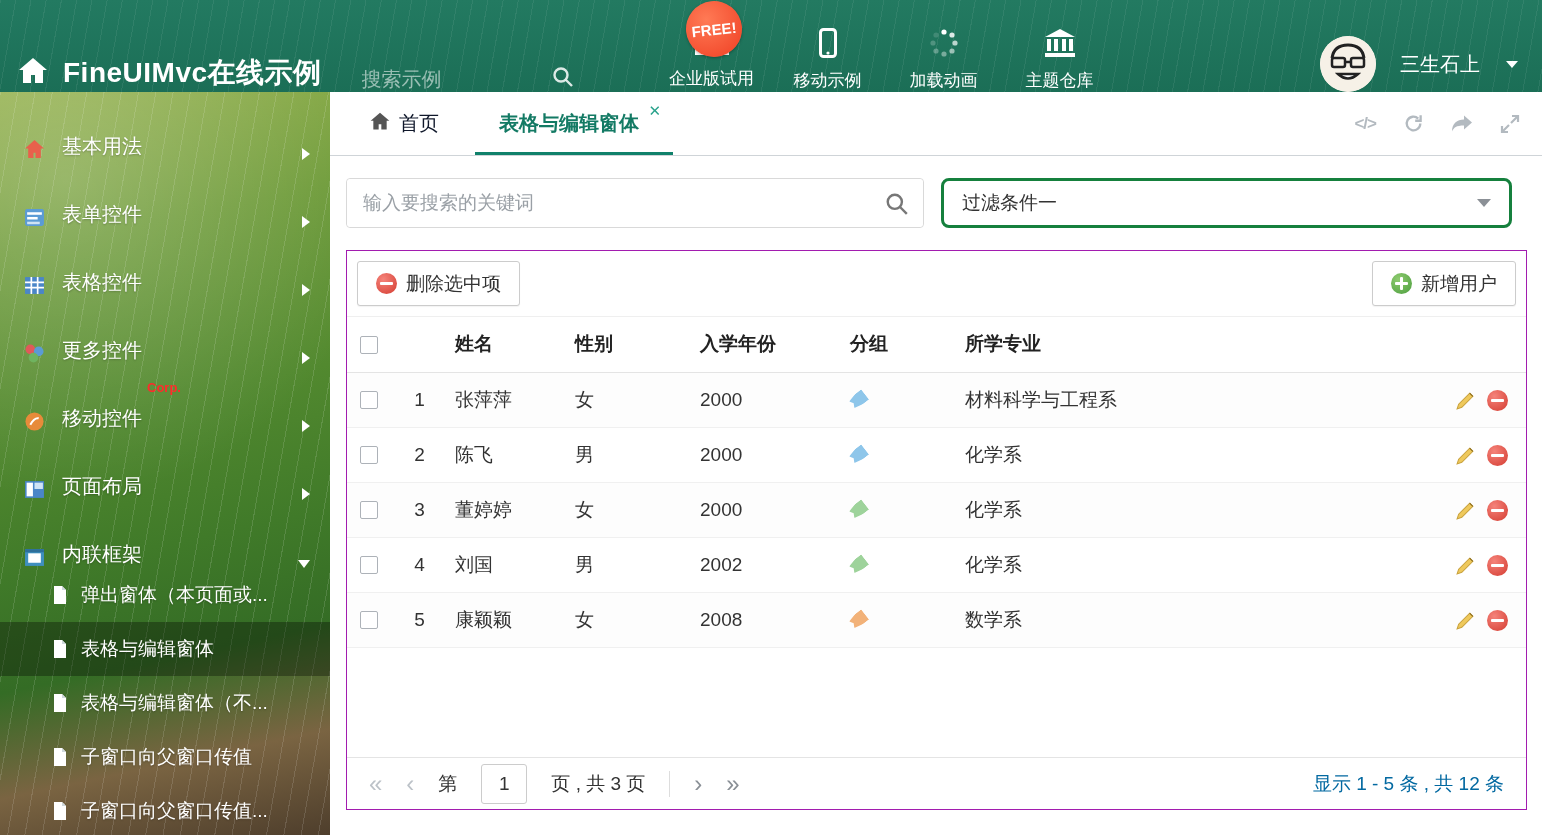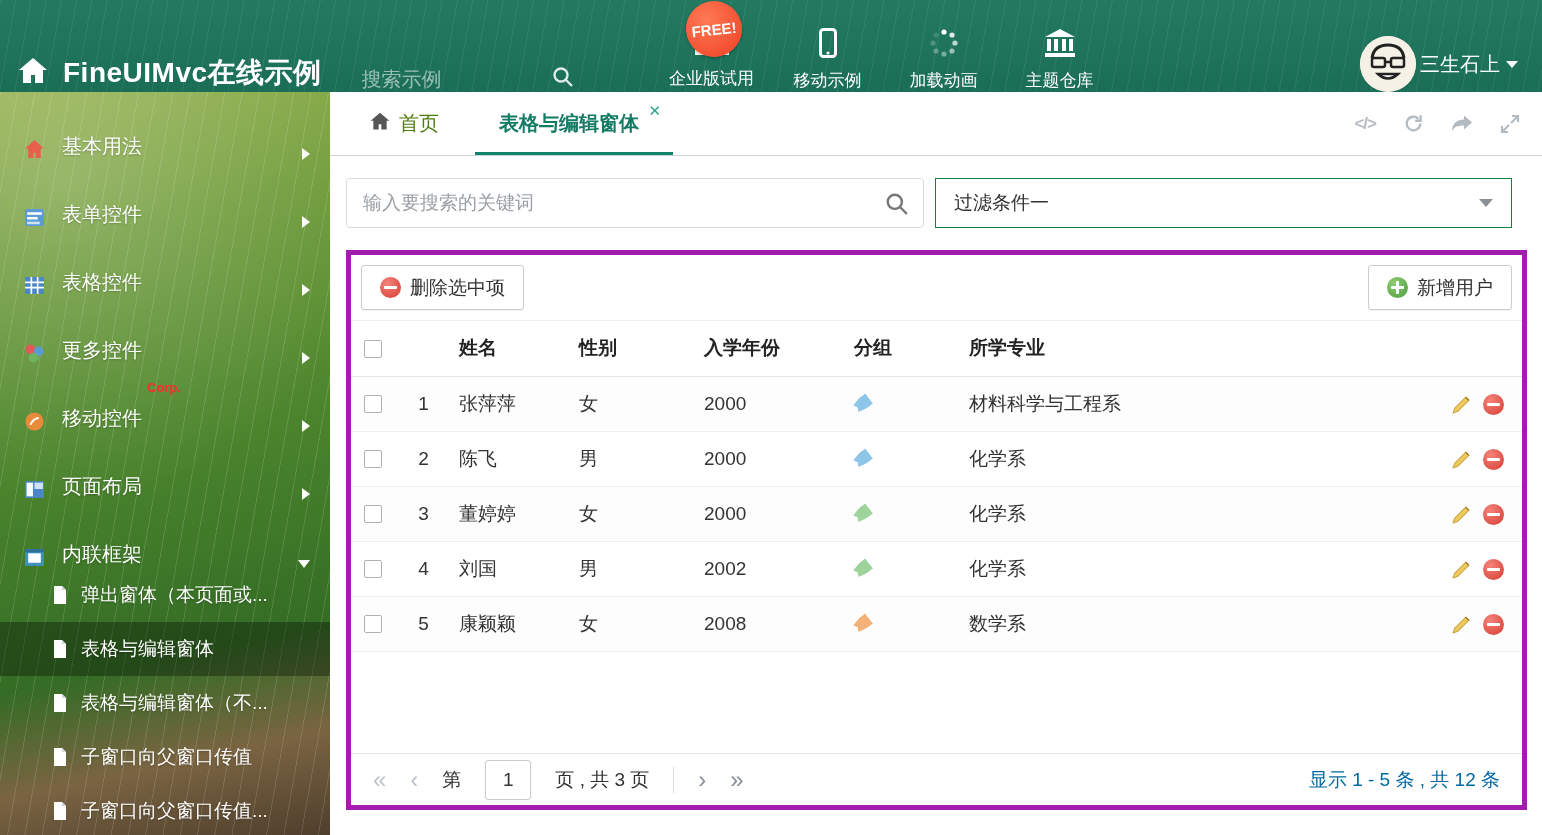--- a/index.html
+++ b/index.html
@@ -11,21 +11,21 @@
 .topbar::after{content:"";position:absolute;inset:0;background:repeating-linear-gradient(100deg,rgba(255,255,255,.07) 0 1px,transparent 1px 15px);pointer-events:none}
 .brand{display:flex;align-items:center;gap:15px;padding-left:18px;position:relative;z-index:1}
 .brand h1{font-size:28px;font-weight:bold;letter-spacing:.5px}
 .hsearch{display:flex;align-items:center;margin-left:40px;gap:40px;position:relative;z-index:1}
 .hsearch input{width:150px;background:transparent;border:none;outline:none;color:#fff;font-size:20px}
 .hsearch input::placeholder{color:rgba(255,255,255,.55)}
 .free-badge{position:absolute;left:686px;top:1px;width:56px;height:56px;border-radius:50%;background:radial-gradient(circle at 38% 32%,#ff7a55,#ef3f23);display:flex;align-items:center;justify-content:center;font-size:15px;font-weight:bold;color:#fff;transform:rotate(-6deg);z-index:2;box-shadow:0 1px 3px rgba(0,0,0,.3)}
 .hnav{display:flex;margin-left:88px;gap:16px;position:relative;z-index:1}
 .hnav-item{display:flex;flex-direction:column;align-items:center;gap:7px;min-width:100px;padding-top:6px;cursor:pointer}
 .hnav-item .hlabel{font-size:17px;white-space:nowrap}
-.huser{margin-left:auto;margin-right:24px;display:flex;align-items:center;gap:4px;position:relative;z-index:1;cursor:pointer}
+.huser{margin-left:auto;margin-right:24px;display:flex;align-items:center;gap:24px;position:relative;z-index:1;cursor:pointer}
 .avatar{width:56px;height:56px;border-radius:50%;overflow:hidden;background:#f6f1e7;flex:0 0 56px}
 .huser .uname{font-size:20px}
 .caret-down{width:0;height:0;border-left:6px solid transparent;border-right:6px solid transparent;border-top:7px solid #fff;margin-left:2px}
 
 
 .bodyrow{flex:1;display:flex;min-height:0}
 
 
 .sidebar{flex:0 0 330px;position:relative;overflow:hidden;background:linear-gradient(168deg,#93b04c 0%,#6e9b39 20%,#52892f 42%,#407a29 60%,#346c25 74%,#7a6442 87%,#4e3e2c 100%)}
 .sidebar::before{content:"";position:absolute;inset:0;background:repeating-linear-gradient(100deg,rgba(255,255,255,.13) 0 1px,transparent 1px 17px),radial-gradient(circle at 20% 12%,rgba(255,255,255,.22),transparent 45%);pointer-events:none}
@@ -36,36 +36,36 @@
 .arr-right{margin-left:auto;width:0;height:0;border-top:6px solid transparent;border-bottom:6px solid transparent;border-left:8px solid #fff}
 .arr-down{margin-left:auto;width:0;height:0;border-left:6px solid transparent;border-right:6px solid transparent;border-top:8px solid #fff}
 .side-sub{position:relative;z-index:1;height:54px;display:flex;align-items:center;padding:0 14px 0 52px;color:#fff;cursor:pointer}
 .side-sub .si-icon{margin-right:13px;width:16px}
 .side-sub .si-label{font-size:19px}
 .side-sub.active{background:rgba(0,0,0,.32)}
 
 
 .main{flex:1;display:flex;flex-direction:column;background:#fff;min-width:0}
 .tabbar{flex:0 0 64px;border-bottom:1px solid #cfd4d8;display:flex;align-items:stretch;padding-left:16px}
-.tab{display:flex;align-items:center;gap:9px;padding:0 24px;font-size:20px;color:#4d7c0f;cursor:pointer}
+.tab{display:flex;align-items:center;gap:9px;padding:0 24px;font-size:20px;color:#0f172a;cursor:pointer}
 .tab.active{margin-left:12px;color:#137a64;font-weight:bold;box-shadow:inset 0 -3px 0 #10816b;position:relative;padding-right:34px}
 .tab-close{position:absolute;top:10px;right:12px;font-size:15px;color:#29a28b;font-weight:bold;cursor:pointer}
 .tab-tools{margin-left:auto;display:flex;align-items:center;gap:27px;margin-right:22px}
 .ttool{color:#b3bac0;cursor:pointer;display:flex;align-items:center}
 .ttool.code{font-size:17px;font-weight:bold;letter-spacing:-1px}
 
-.filter-row{display:flex;gap:11px;margin:22px 30px 0 16px}
+.filter-row{display:flex;gap:17px;margin:22px 30px 0 16px}
 .searchbox{flex:0 0 578px;height:50px;border:1px solid #d9d9d9;border-radius:4px;position:relative;display:flex;align-items:center}
 .searchbox input{border:none;outline:none;width:100%;height:100%;padding:0 48px 0 16px;font-size:19px;color:#333;border-radius:4px}
 .searchbox input::placeholder{color:#9aa0a6}
 .searchbox .mag{position:absolute;right:14px;top:13px}
-.dropdown{flex:1;height:50px;border:1px solid #15803d;border-radius:0;display:flex;align-items:center;padding:0 18px;font-size:19px;color:#333;cursor:pointer}
+.dropdown{flex:1;height:50px;border:3px solid #15803d;border-radius:8px;display:flex;align-items:center;padding:0 18px;font-size:19px;color:#333;cursor:pointer}
 .dropdown .dcaret{margin-left:auto;width:0;height:0;border-left:7px solid transparent;border-right:7px solid transparent;border-top:8px solid #8b9096}
 
-.panel{margin:22px 15px 0 16px;border:5px solid #a21caf;height:560px;display:flex;flex-direction:column}
+.panel{margin:22px 15px 0 16px;border:1px solid #a21caf;height:560px;display:flex;flex-direction:column}
 .ptoolbar{flex:0 0 66px;display:flex;align-items:center;padding:0 10px;border-bottom:1px solid #efefef}
 .btn{display:inline-flex;align-items:center;gap:9px;height:45px;padding:0 18px;background:#fff;border:1px solid #ccc;border-radius:3px;font-size:19px;color:#333;cursor:pointer;box-shadow:0 1px 1px rgba(0,0,0,.05)}
 .btn-add{margin-left:auto}
 
 table{width:100%;border-collapse:collapse;font-size:19px;color:#333}
 th{font-weight:bold;text-align:left;height:55px;border-bottom:1px solid #e4e4e4;color:#222}
 td{height:55px;border-bottom:1px solid #f0f0f0}
 tbody tr:nth-child(odd){background:#fdfdfd}
 th,td{padding:0 13px;white-space:nowrap}
 .cbx{display:inline-block;width:18px;height:18px;border:1px solid #adb2b8;border-radius:2px;background:#fff;vertical-align:middle;cursor:pointer}

